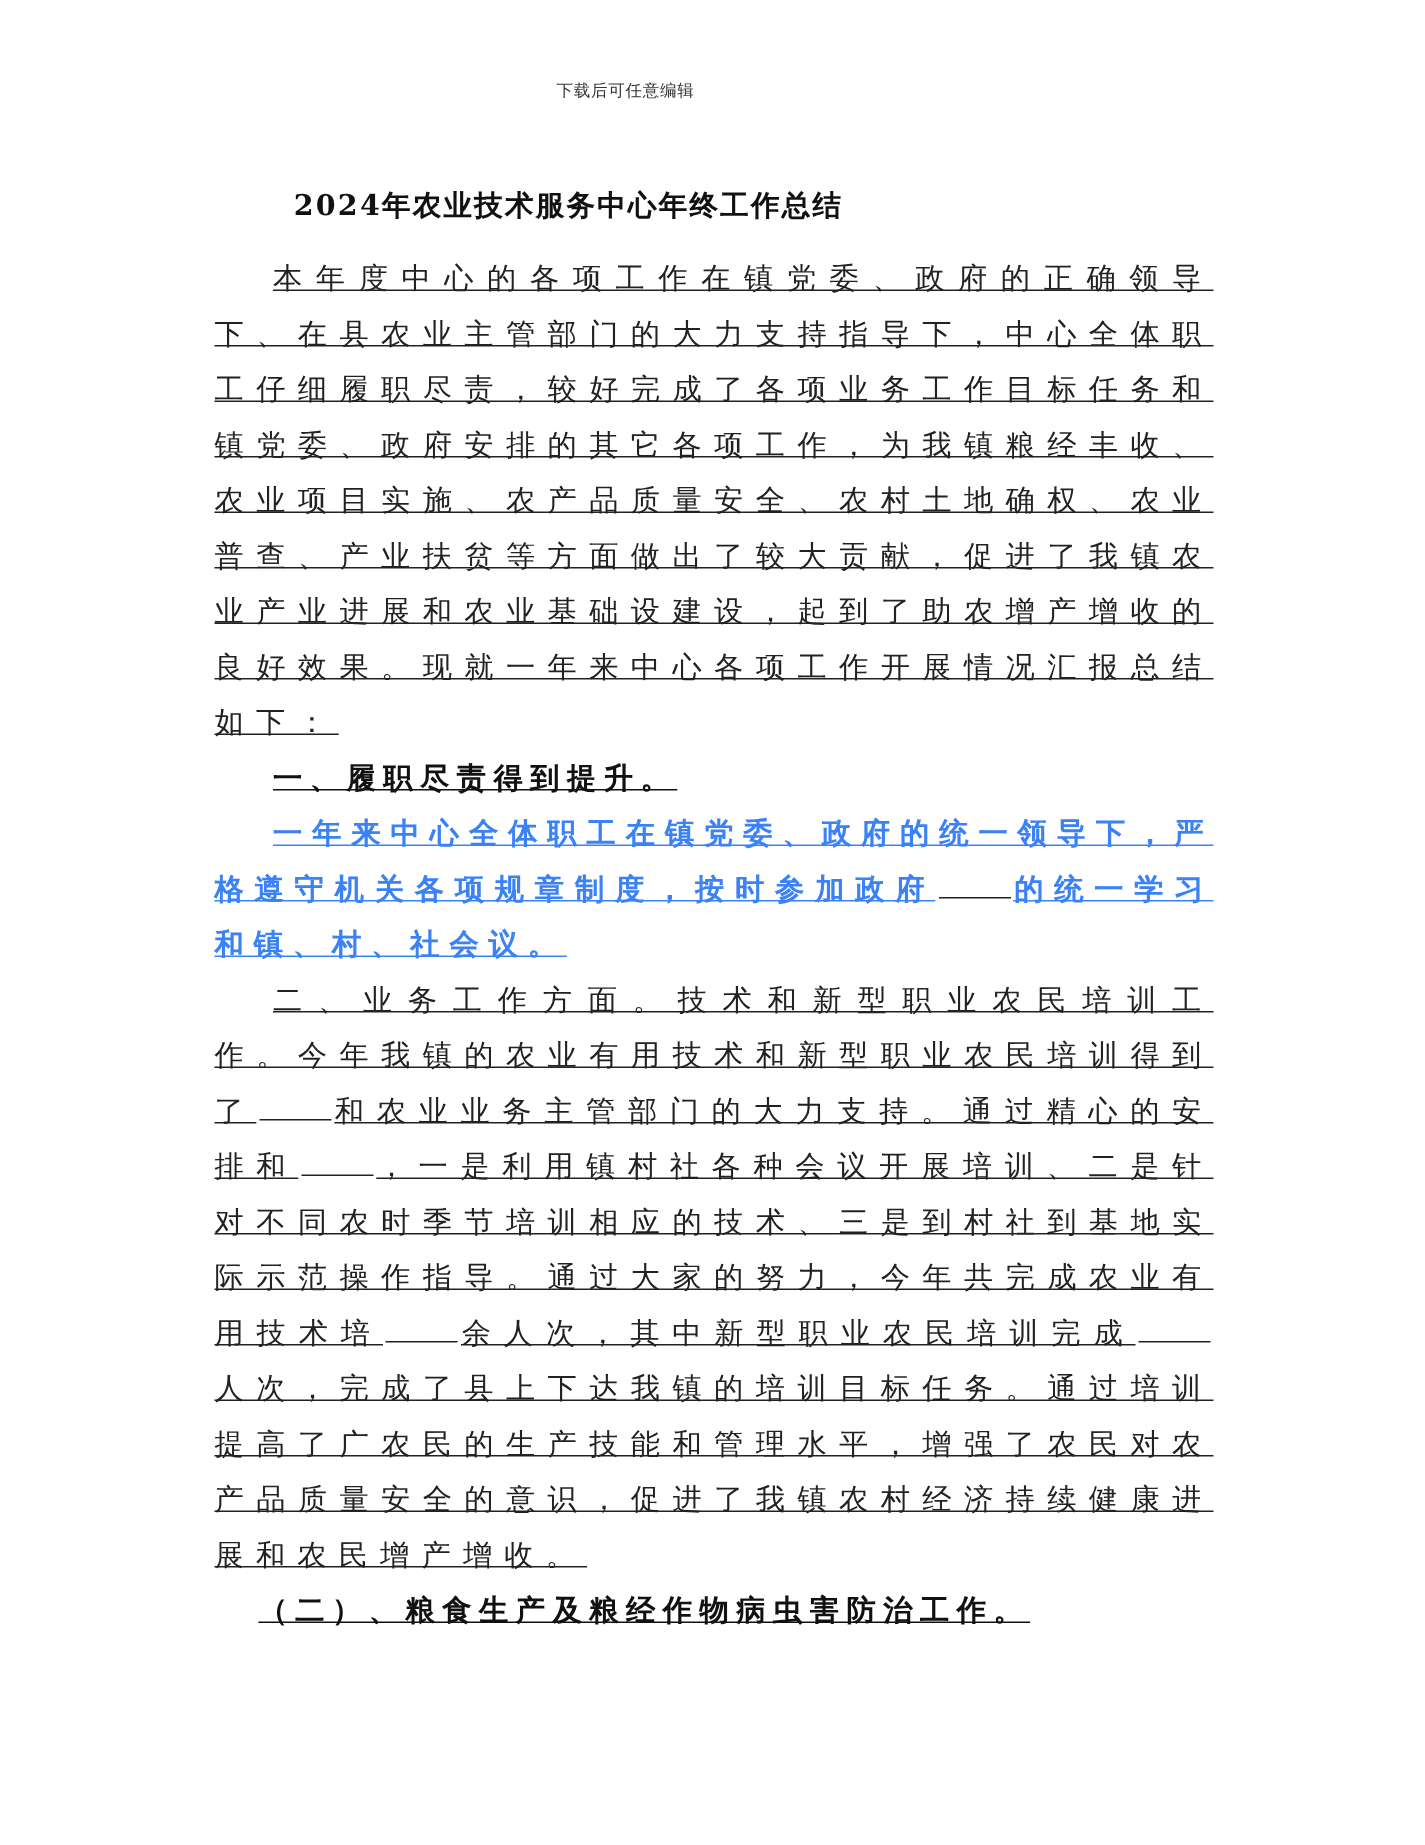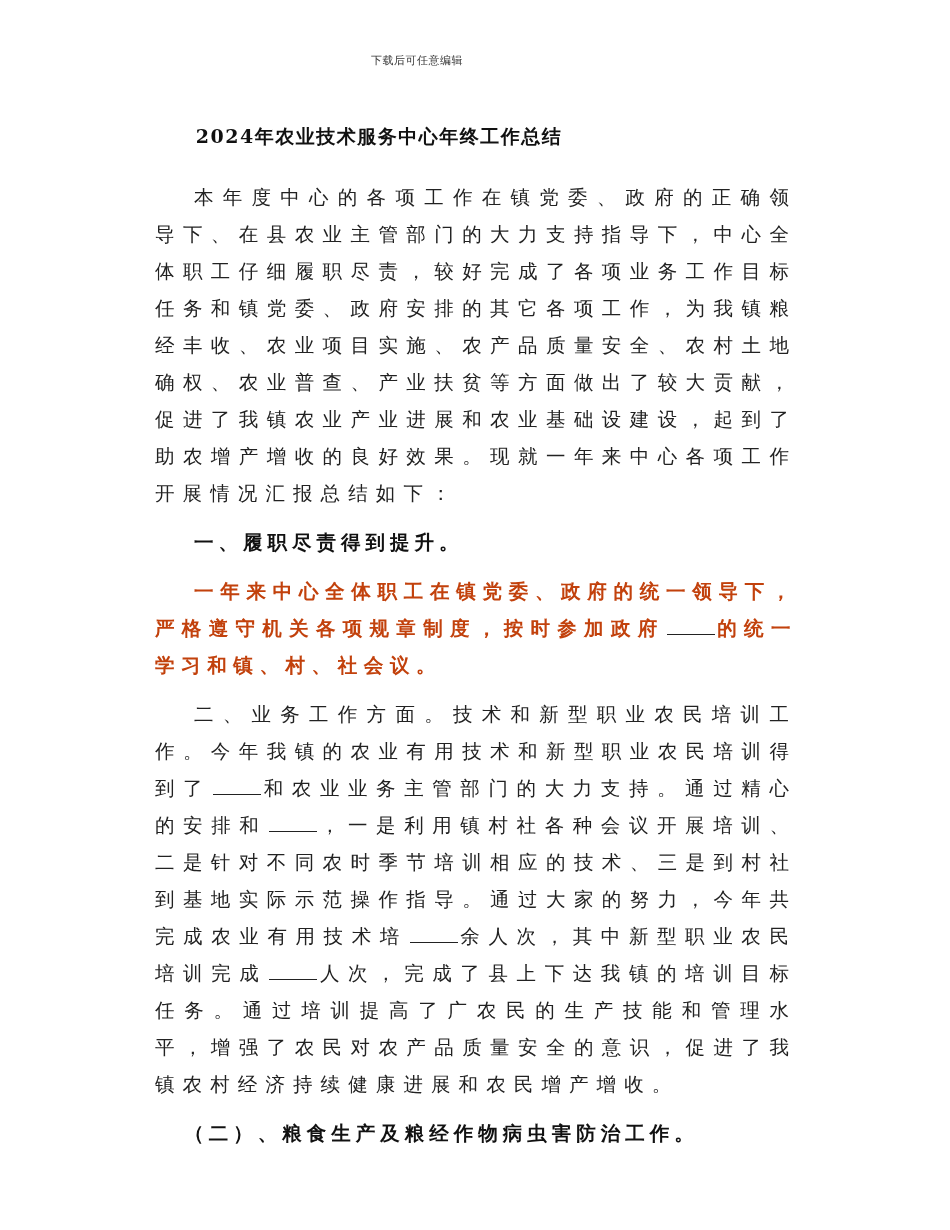--- a/index.html
+++ b/index.html
@@ -41,26 +41,27 @@
     top: 167px;
     left: 143px;
     width: 666px;
     font-size: 19.5px;
     line-height: 37px;
     color: #222;
     text-align: justify;
     letter-spacing: 8.1px;
   }
   .para {
-    margin: 12px;
+    margin: 0;
     text-indent: 2em;
+    text-decoration: underline;
   }
   .para.bold {
     font-weight: bold;
-    color: #c2410c;
+    color: #3b82f6;
     letter-spacing: 6.6px;
   }
   .para.section {
     font-weight: bold;
     color: #111;
     letter-spacing: 5px;
   }
   .para.sub {
     font-weight: bold;
     color: #111;

